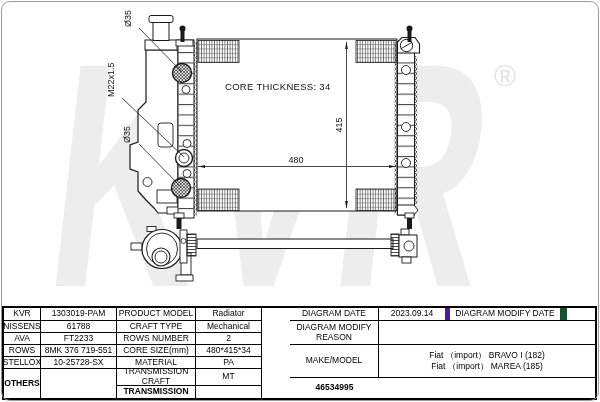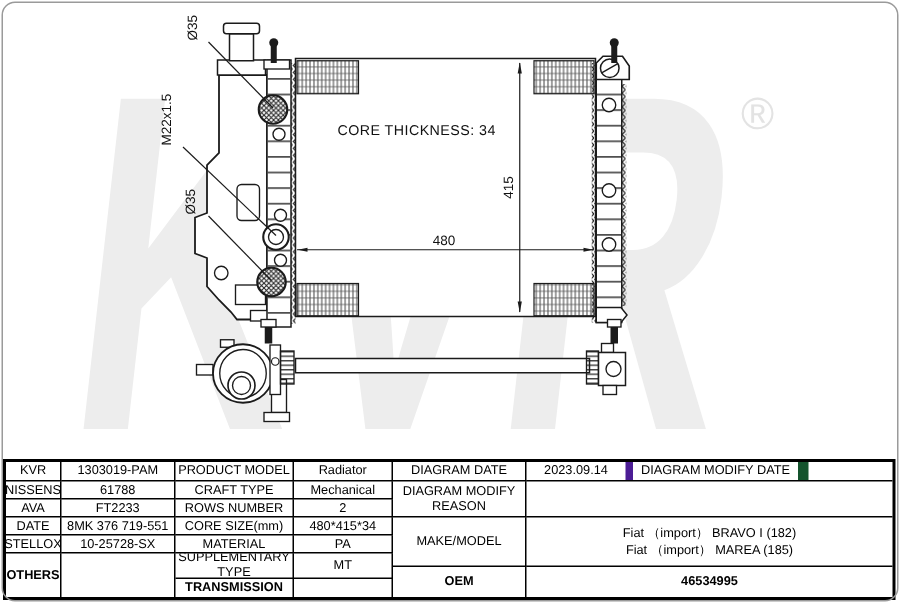--- a/index.html
+++ b/index.html
@@ -8,21 +8,21 @@
   #page-border{position:absolute;left:1px;top:1px;width:596px;height:398px;
         border:1px solid #9a9a9a;border-radius:9px;pointer-events:none;}
   #drawing{position:absolute;left:0;top:0;}
 
   
   .tbl{position:absolute;left:2px;top:306px;width:595px;height:94px;box-sizing:border-box;
        border:2px solid #000;display:flex;background:#fff;}
   .tleft{display:grid;grid-template-columns:37px 76px 79px 66px;
          grid-template-rows:13px 12px 12px 12px 12px 17px 1fr;width:258px;}
   .tright{display:grid;grid-template-columns:89px 1fr;
-          grid-template-rows:13px 24px 33px 1fr;flex:1;}
+          grid-template-rows:13px 24px 33px 1fr;flex:1;margin-left:28px;}
   .cell{border-right:1px solid #000;border-bottom:1px solid #000;display:flex;
         align-items:center;justify-content:center;font-size:8.5px;line-height:1.12;
         text-align:center;overflow:hidden;padding:0 1px;box-sizing:border-box;}
   .noR{border-right:none;}
   .noB{border-bottom:none;font-weight:bold;}
   .span2{grid-row:span 2;}
   .datecells{display:flex;width:100%;height:100%;align-items:stretch;}
   .datecells>div{display:flex;align-items:center;justify-content:center;}
   .dc1{width:66px;border-right:5px solid #4c1d95;}
   .dc2{width:110px;border-right:7px solid #14532d;}
@@ -184,33 +184,33 @@
       <div class="cell">NISSENS</div>
       <div class="cell">61788</div>
       <div class="cell">CRAFT TYPE</div>
       <div class="cell">Mechanical</div>
 
       <div class="cell">AVA</div>
       <div class="cell">FT2233</div>
       <div class="cell">ROWS NUMBER</div>
       <div class="cell">2</div>
 
-      <div class="cell">DATE</div>
+      <div class="cell">ROWS</div>
       <div class="cell">8MK 376 719-551</div>
       <div class="cell">CORE SIZE(mm)</div>
       <div class="cell">480*415*34</div>
 
       <div class="cell">STELLOX</div>
       <div class="cell">10-25728-SX</div>
       <div class="cell">MATERIAL</div>
       <div class="cell">PA</div>
 
       <div class="cell span2 noB">OTHERS</div>
       <div class="cell span2 noB"></div>
-      <div class="cell">SUPPLEMENTARY TYPE</div>
+      <div class="cell">TRANSMISSION CRAFT</div>
       <div class="cell">MT</div>
       <div class="cell noB">TRANSMISSION</div>
       <div class="cell noB"></div>
     </div>
 
     <div class="tright">
 
       <div class="cell">DIAGRAM DATE</div>
       <div class="cell noR" style="padding:0;">
         <div class="datecells">
@@ -224,19 +224,18 @@
       <div class="cell noR"></div>
 
       <div class="cell">MAKE/MODEL</div>
       <div class="cell noR">
         <div>
           <div class="mm">Fiat （import） BRAVO I (182)</div>
           <div class="mm">Fiat （import） MAREA (185)</div>
         </div>
       </div>
 
-      <div class="cell noB">OEM</div>
       <div class="cell noR noB">46534995</div>
     </div>
   </div>
 
   <div id="page-border"></div>
 </div>
 
 </body></html>

